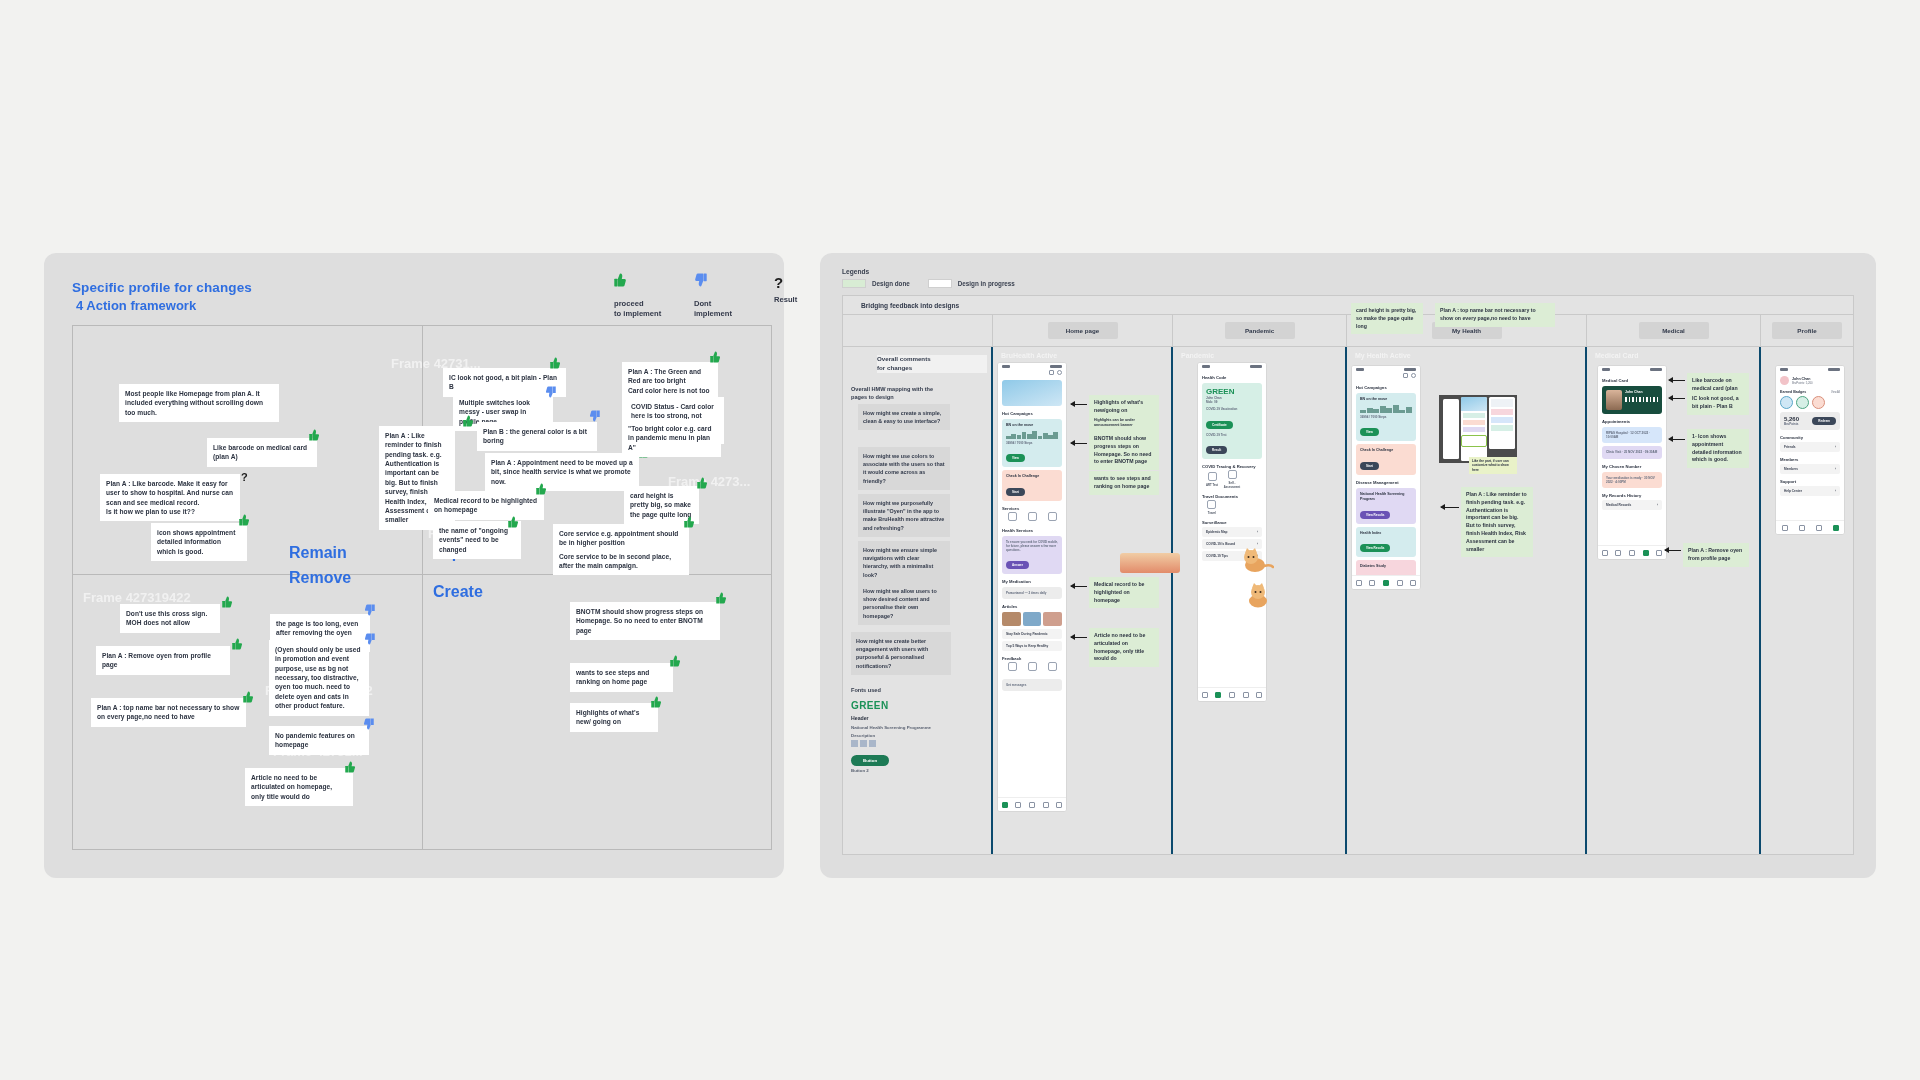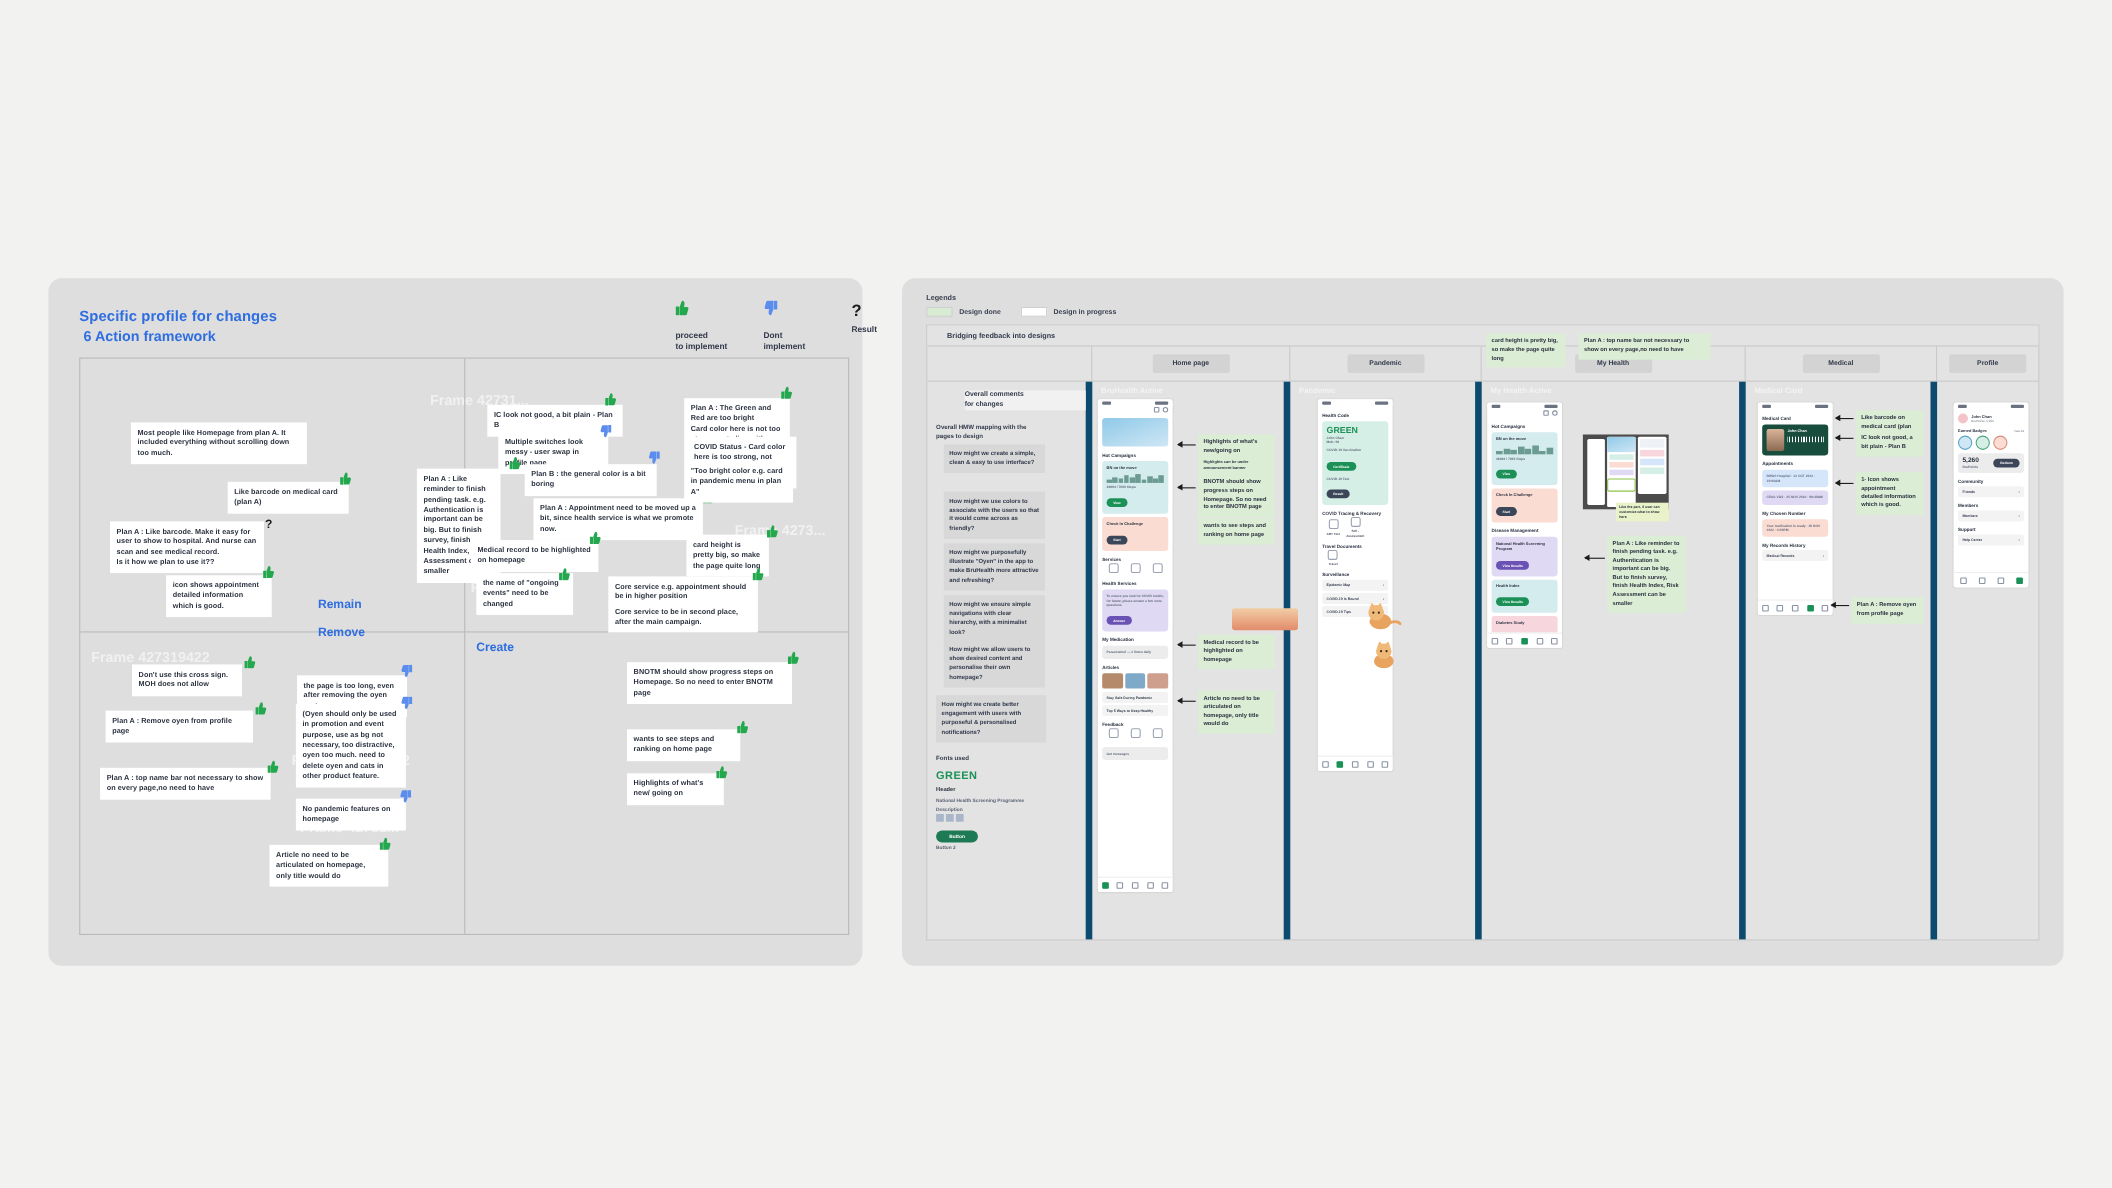--- a/index.html
+++ b/index.html
@@ -40,21 +40,21 @@
   .thumb svg { display:block; }
 
   
   .quad-grid {
     position:absolute; left:28px; top:72px; width:700px; height:525px;
     border:1px solid #b9b9b9; background:transparent;
   }
   .quad-v { position:absolute; left:50%; top:0; bottom:0; width:1px; background:#b9b9b9; }
   .quad-h { position:absolute; left:0; right:0; top:47.4%; height:1px; background:#b9b9b9; }
   .quad-label {
-    position:absolute; font-size:11px; font-weight:bold; color:#2f6ee0;
+    position:absolute; font-size:16px; font-weight:bold; color:#2f6ee0;
   }
   #label-remain { left:216px; top:218px; }
   #label-improve { left:360px; top:218px; }
   #label-remove { left:216px; top:243px; }
   #label-create { left:360px; top:257px; }
 
   .ghost-frame {
     position:absolute; font-size:13px; font-weight:bold;
     color:rgba(255,255,255,.58); pointer-events:none; white-space:nowrap;
   }
@@ -93,21 +93,21 @@
     position:absolute; left:0; top:19px; right:0; height:32px;
     display:flex; border-bottom:1px solid #c9c9c9;
   }
   .rp-col { position:relative; display:flex; align-items:center; justify-content:center; border-right:1px solid #c9c9c9; }
   .rp-col:last-child { border-right:none; }
   .col-chip {
     background:#d3d3d3; border-radius:2px; padding:5px 0;
     width:70px; text-align:center; font-size:6.2px; font-weight:700; color:#323a4b;
   }
   .rp-body { position:absolute; left:0; top:51px; right:0; bottom:0; display:flex; }
-  .rp-bodycol { position:relative; border-right:6px solid #0c4a6e; height:100%; }
+  .rp-bodycol { position:relative; border-right:2px solid #0c4a6e; height:100%; }
   .rp-bodycol:last-child { border-right:none; }
 
   .overall-head {
     position:absolute; left:34px; top:8px; width:110px;
     font-size:6.2px; font-weight:700; color:#323a4b; line-height:1.45;
     background:#f1f1f1;
   }
 
   .hmw-lead {
     position:absolute; left:8px; width:96px;
@@ -193,21 +193,21 @@
   .ill-strip { position:absolute; }
 </style>
 </head>
 <body>
 
 <div class="canvas">
 
   <div class="panel" id="left-panel">
 
     <div class="lp-title">Specific profile for changes</div>
-    <div class="lp-subtitle">6 Action framework</div>
+    <div class="lp-subtitle">4 Action framework</div>
 
     <div class="legend-wrap">
       <div class="legend-item">
         <span class="legend-glyph thumb">
           <svg width="13" height="14" viewBox="0 0 26 28">
               <path d="M8 27h10c1.6 0 2.6-.8 3-2.2l2.6-9.4c.5-1.8-.6-3.4-2.5-3.4h-5.5l.9-4.7C17 4.6 15.7 1 13.2 1c-1 0-1.6.6-2 1.6L8 11.2V27z" fill="#23a84e"></path>
               <path d="M1.6 11.4h4.7c.6 0 1 .4 1 1v13.8c0 .6-.4 1-1 1H1.6c-.6 0-1-.4-1-1V12.4c0-.6.4-1 1-1z" fill="#23a84e"></path>
             </svg>
         </span>
         <div class="legend-label">proceed<br>to implement</div>

